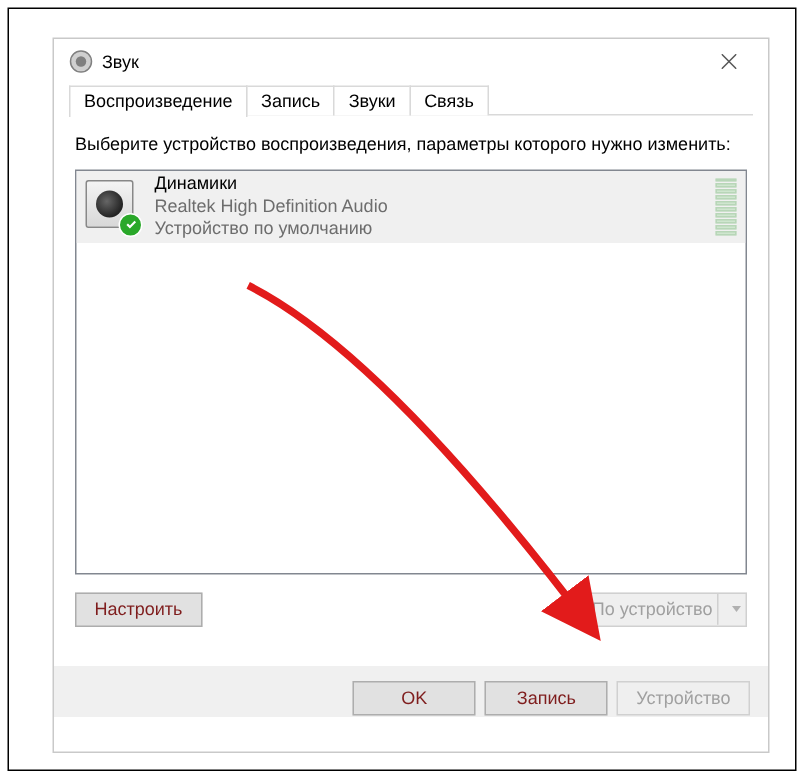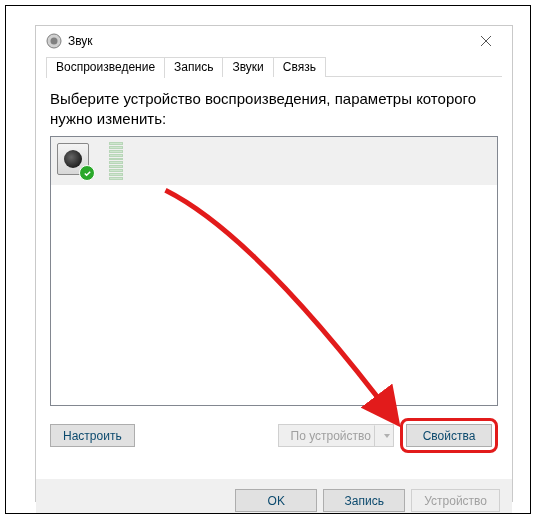--- a/index.html
+++ b/index.html
@@ -96,21 +96,21 @@
   }
   .tab:not(.active) {
     background: #fff;
     margin-top: 2px;
   }
   
   .tab-content {
     padding: 12px 14px 8px 14px;
   }
   .instruction {
-    font-size: 15px;
+    font-size: 12px;
     color: #000;
     line-height: 1.3;
     margin-bottom: 8px;
   }
   .device-list {
     border: 1px solid #828790;
     width: 100%;
     height: 270px;
     background: #fff;
     overflow: hidden;
@@ -183,21 +183,21 @@
   }
   .btn {
     height: 23px;
     font-size: 12px;
     font-family: inherit;
     border: 1px solid #adadad;
     background: #e1e1e1;
     padding: 0 12px;
     min-width: 82px;
     cursor: default;
-    color: #0c4a6e;
+    color: #7f1d1d;
   }
   .btn:disabled,
   .btn.disabled {
     color: #a0a0a0;
     background: #efefef;
     border-color: #d0d0d0;
   }
   .btn-dd {
     min-width: 114px;
     position: relative;
@@ -287,20 +287,25 @@
           <div class="device-icon-wrap">
             <div class="device-icon">
               <div class="speaker-cone"></div>
             </div>
             <div class="check-badge">
               <svg viewBox="0 0 10 10">
                 <polyline points="2,5 4,7 8,3" fill="none" stroke="#fff" stroke-width="1.6"></polyline>
               </svg>
             </div>
           </div>
+          <div class="device-labels">
+            <div class="device-name">Динамики</div>
+            <div class="device-sub">Realtek High Definition Audio</div>
+            <div class="device-sub">Устройство по умолчанию</div>
+          </div>
           <div class="vu-meter">
             <div class="vu-seg"></div>
               <div class="vu-seg"></div>
               <div class="vu-seg"></div>
               <div class="vu-seg"></div>
               <div class="vu-seg"></div>
             <div class="vu-seg"></div>
               <div class="vu-seg"></div>
               <div class="vu-seg"></div>
               <div class="vu-seg"></div>
@@ -309,23 +314,20 @@
         </div>
       </div>
 
       <div class="row-btns">
         <button class="btn">Настроить</button>
         <div class="spacer"></div>
         <button class="btn btn-dd disabled" disabled="">
           <span>По устройство</span>
           <span class="dd-arrow"></span>
         </button>
-        <span class="hl-wrap">
-          <button class="btn" style="min-width:86px">Свойства</button>
-        </span>
       </div>
     </div>
 
     <div class="dlg-footer">
       <button class="btn" style="min-width:82px">OK</button>
       <button class="btn" style="min-width:82px">Запись</button>
       <button class="btn disabled" disabled="" style="min-width:82px">Устройство</button>
     </div>
 
     <svg class="arrow-overlay" viewBox="0 0 478 477">

